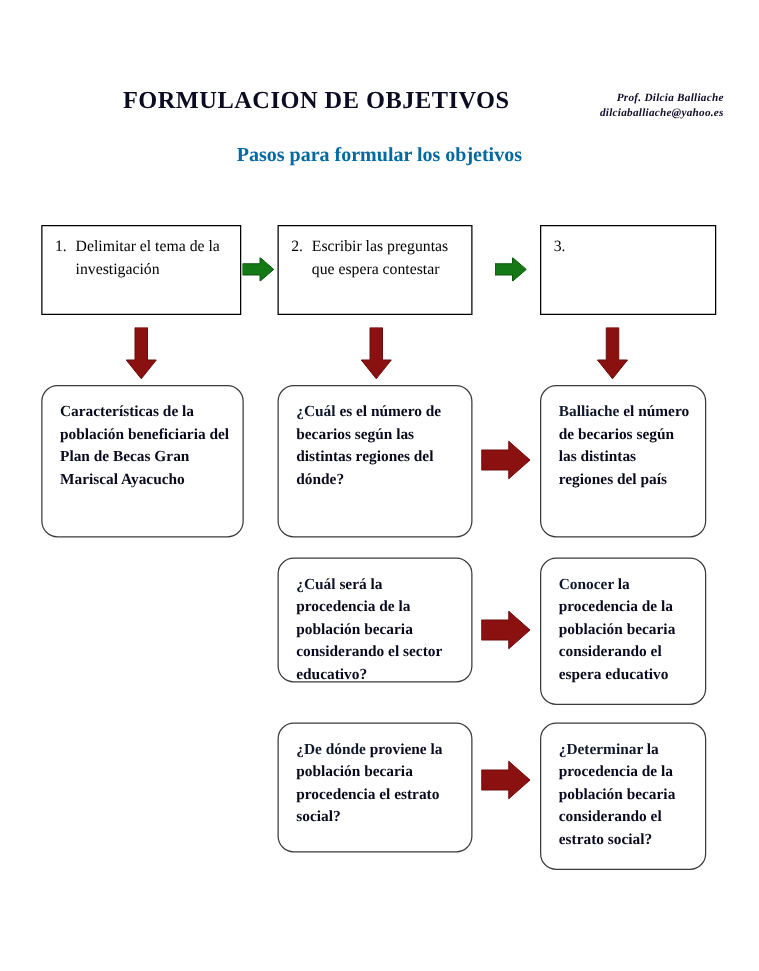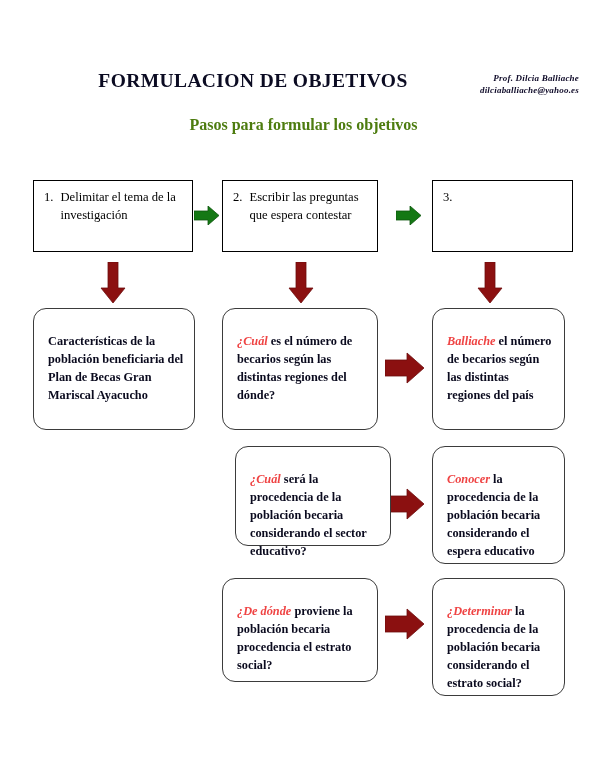--- a/index.html
+++ b/index.html
@@ -44,21 +44,21 @@
     color: #0b0b22;
   }
   .sub-title {
     position: absolute;
     top: 116px;
     left: 0;
     width: 607px;
     text-align: center;
     font-weight: bold;
     font-size: 16px;
-    color: #4d7c0f;
+    color: #0369a1;
   }
 
   
   .step-box {
     position: absolute;
     top: 180px;
     border: 1.3px solid #000000;
     background: #ffffff;
     box-sizing: border-box;
     padding: 8px 6px 8px 10px;
@@ -107,32 +107,32 @@
   #arrow-right-2 { left: 385px; top: 488px; }
   #arrow-right-3 { left: 385px; top: 608px; }
 
   
   .round-box {
     position: absolute;
     border: 1.2px solid #3b3b3b;
     border-radius: 13px;
     background: #ffffff;
     box-sizing: border-box;
-    padding: 24px 10px 10px 14px;
+    padding: 12px 10px 10px 14px;
     font-weight: bold;
     font-size: 12.3px;
     line-height: 1.46;
     color: #0a0a1e;
   }
-  .round-box .hl { color: #ef4444; font-style: italic; }
+  .round-box .hl { color: #0f172a; }
 
   #char-box  { left: 33px;  top: 308px; width: 162px; height: 122px; }
   #q-box-1   { left: 222px; top: 308px; width: 156px; height: 122px; }
   #o-box-1   { left: 432px; top: 308px; width: 133px; height: 122px; }
-  #q-box-2   { left: 235px; top: 446px; width: 156px; height: 100px; }
+  #q-box-2   { left: 222px; top: 446px; width: 156px; height: 100px; }
   #o-box-2   { left: 432px; top: 446px; width: 133px; height: 118px; }
   #q-box-3   { left: 222px; top: 578px; width: 156px; height: 104px; }
   #o-box-3   { left: 432px; top: 578px; width: 133px; height: 118px; }
 </style>
 </head>
 <body>
 
 <div class="author-block">
   <div>Prof. Dilcia Balliache</div>
   <div>dilciaballiache@yahoo.es</div>

